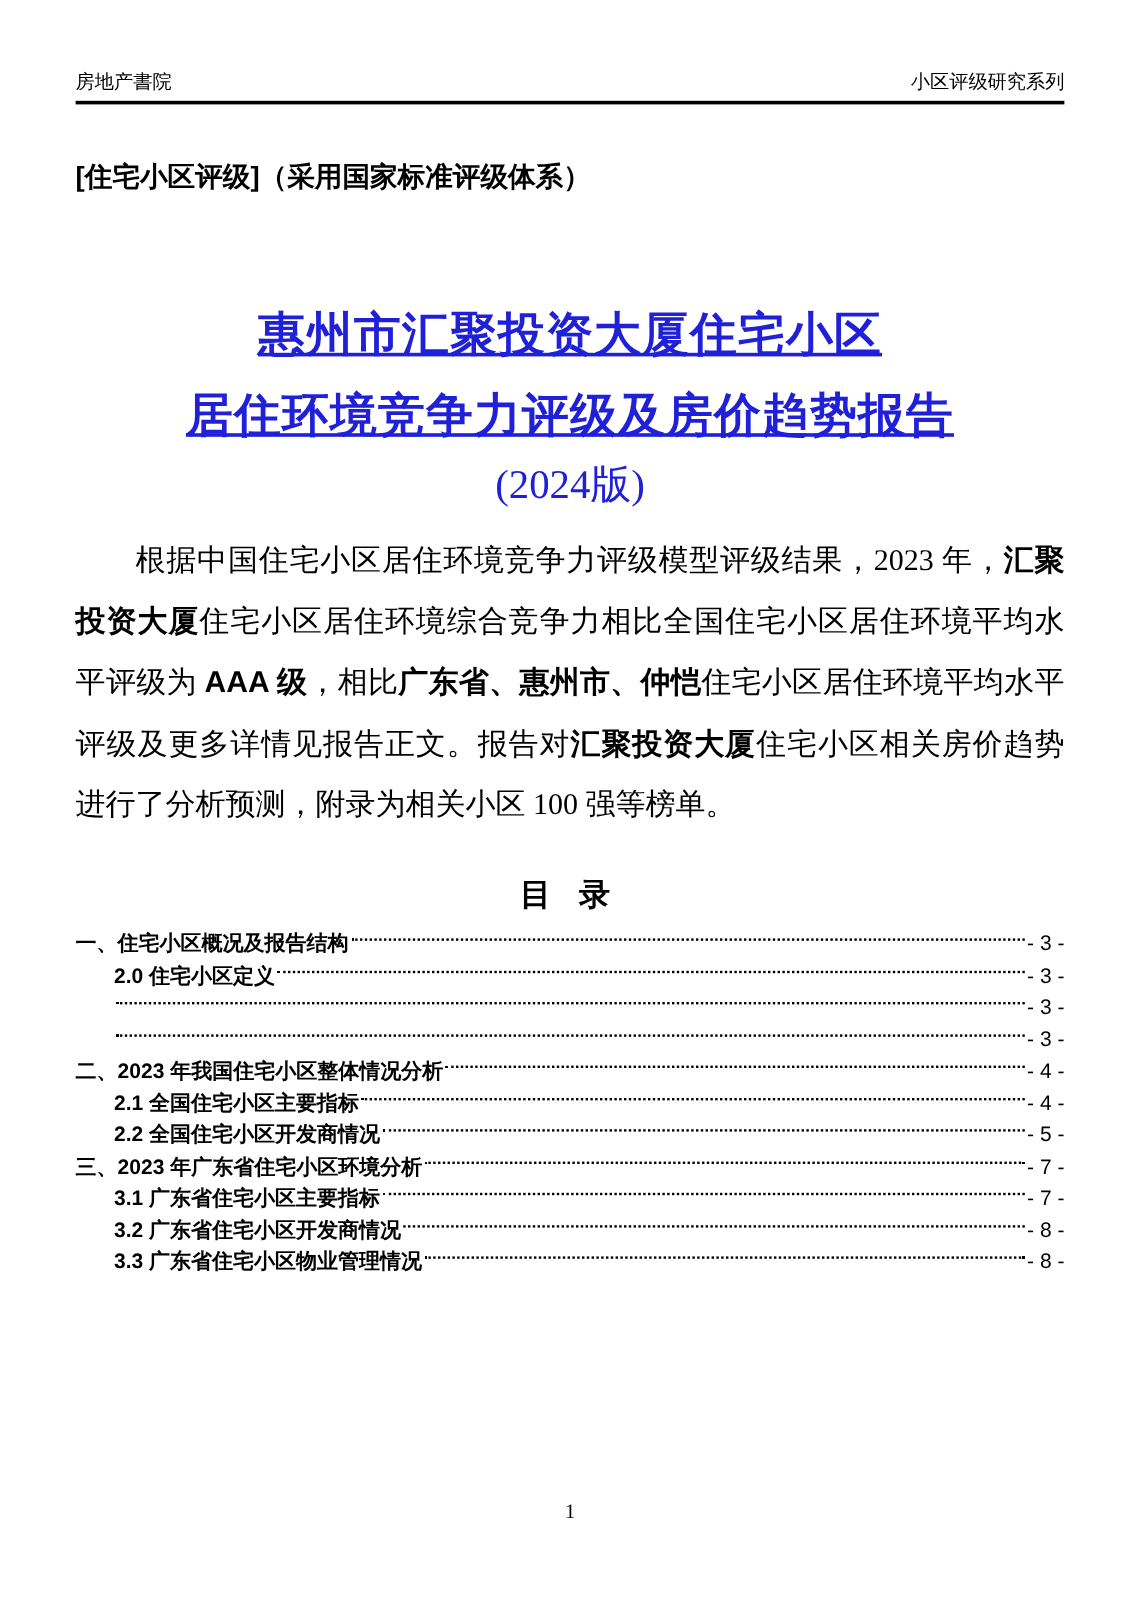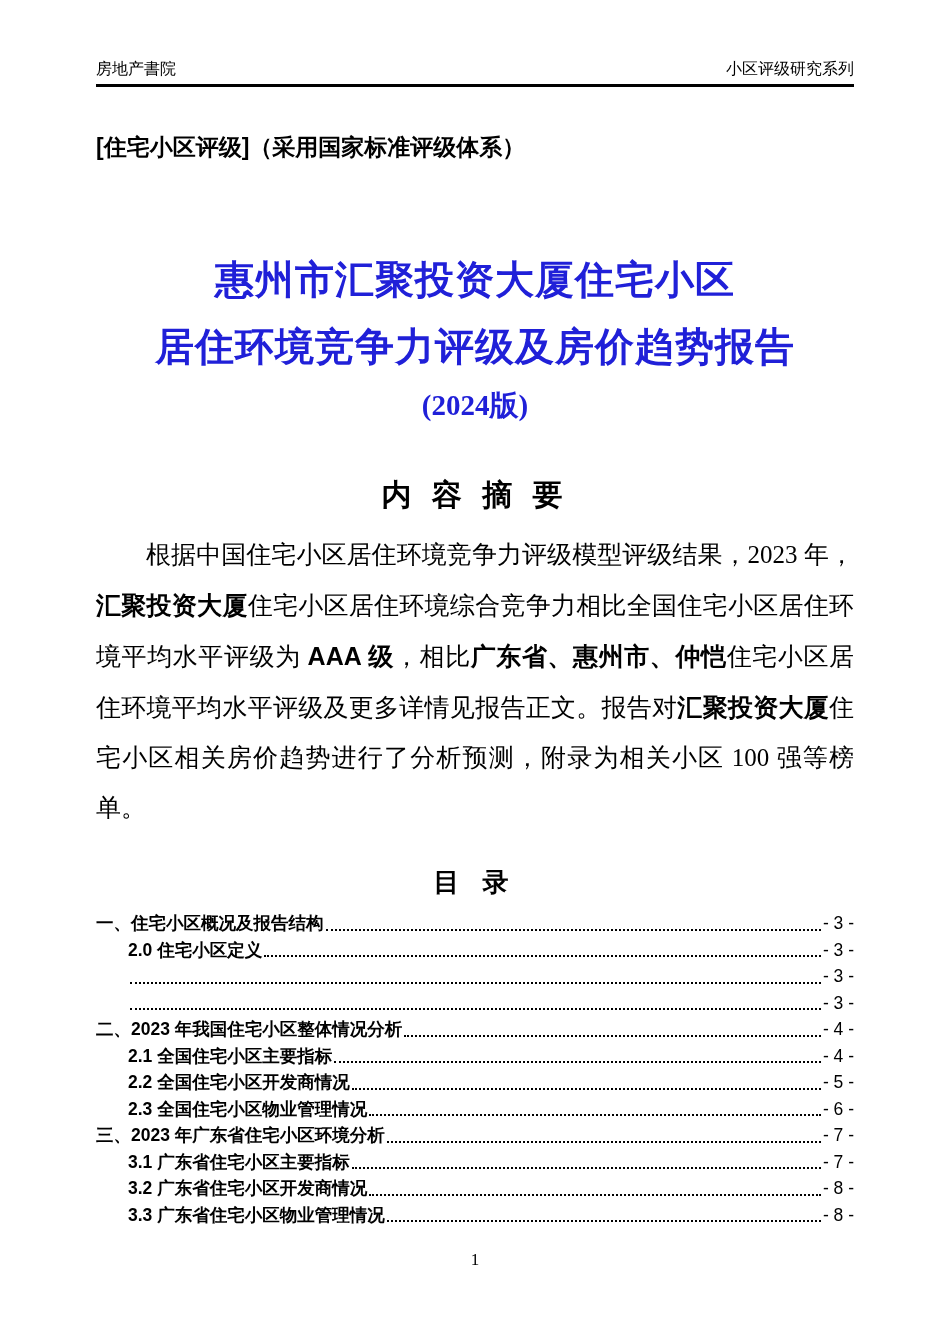--- a/index.html
+++ b/index.html
@@ -6,21 +6,21 @@
   body {
     width: 950px; height: 1344px;
     background: #ffffff;
     color: #000000;
     font-family: "Liberation Serif", "DejaVu Serif", serif;
     position: relative;
     overflow: hidden;
   }
   .page {
     position: absolute; inset: 0;
-    padding: 0 96px;
+    padding: 0 63px;
     box-sizing: border-box;
   }
 
   
   .doc-header {
     margin-top: 58px;
     display: flex;
     justify-content: space-between;
     align-items: flex-end;
     border-bottom: 3px solid #000;
@@ -43,24 +43,25 @@
   .title-block {
     margin-top: 86px;
     text-align: center;
     color: #2020d8;
   }
   .title-line {
     font-size: 39px;
     font-weight: 700;
     line-height: 67px;
     letter-spacing: 1px;
+    text-decoration: underline;
   }
   .edition {
-    font-size: 29px;
-    font-weight: 700;
+    font-size: 34px;
+    font-weight: 400;
     line-height: 42px;
     margin-top: 4px;
   }
 
   
   .summary-heading {
     margin-top: 50px;
     text-align: center;
     font-family: "Liberation Sans", "DejaVu Sans", sans-serif;
     font-size: 30px;
@@ -87,21 +88,21 @@
     text-align: center;
     font-family: "Liberation Sans", "DejaVu Sans", sans-serif;
     font-size: 26px;
     font-weight: 700;
     letter-spacing: 8px;
     line-height: 38px;
   }
   .toc-list { margin-top: 9px; }
   .toc-row {
     display: flex;
-    align-items: flex-end;
+    align-items: center;
     height: 26.5px;
     line-height: 26.5px;
     font-family: "Liberation Sans", "DejaVu Sans", sans-serif;
     font-size: 17.5px;
     font-weight: 700;
   }
   .toc-row.level2 { padding-left: 32px; }
   .toc-label { white-space: nowrap; }
   .toc-dots {
     flex: 1;
@@ -136,21 +137,20 @@
   </div>
 
   <div class="tagline">[住宅小区评级]（采用国家标准评级体系）</div>
 
   <div class="title-block" style="color: rgb(32, 32, 216);">
     <div class="title-line">惠州市汇聚投资大厦住宅小区</div>
     <div class="title-line">居住环境竞争力评级及房价趋势报告</div>
     <div class="edition">(2024版)</div>
   </div>
 
-  <div class="summary-heading">内 容 摘 要</div>
 
   <p class="summary-para"><span>根据中国住宅小区居住环境竞争力评级模型评级结果，2023 年，</span><span class="bold">汇聚投资大厦</span><span>住宅小区居住环境综合竞争力相比全国住宅小区居住环境平均水平评级为 </span><span class="bold">AAA 级</span><span>，相比</span><span class="bold">广东省、惠州市、仲恺</span><span>住宅小区居住环境平均水平评级及更多详情见报告正文。报告对</span><span class="bold">汇聚投资大厦</span><span>住宅小区相关房价趋势进行了分析预测，附录为相关小区 100 强等榜单。</span></p>
 
   <div class="toc-heading">目 录</div>
 
   <div class="toc-list">
       <div class="toc-row">
         <span class="toc-label">一、住宅小区概况及报告结构</span>
         <span class="toc-dots"></span>
         <span class="toc-page">- 3 -</span>
@@ -176,25 +176,20 @@
       <div class="toc-row level2">
         <span class="toc-label">2.1 全国住宅小区主要指标</span>
         <span class="toc-dots"></span>
         <span class="toc-page">- 4 -</span>
       </div>
       <div class="toc-row level2">
         <span class="toc-label">2.2 全国住宅小区开发商情况</span>
         <span class="toc-dots"></span>
         <span class="toc-page">- 5 -</span>
       </div>
-      <div class="toc-row level2">
-        <span class="toc-label">2.3 全国住宅小区物业管理情况</span>
-        <span class="toc-dots"></span>
-        <span class="toc-page">- 6 -</span>
-      </div>
       <div class="toc-row">
         <span class="toc-label">三、2023 年广东省住宅小区环境分析</span>
         <span class="toc-dots"></span>
         <span class="toc-page">- 7 -</span>
       </div>
       <div class="toc-row level2">
         <span class="toc-label">3.1 广东省住宅小区主要指标</span>
         <span class="toc-dots"></span>
         <span class="toc-page">- 7 -</span>
       </div>

